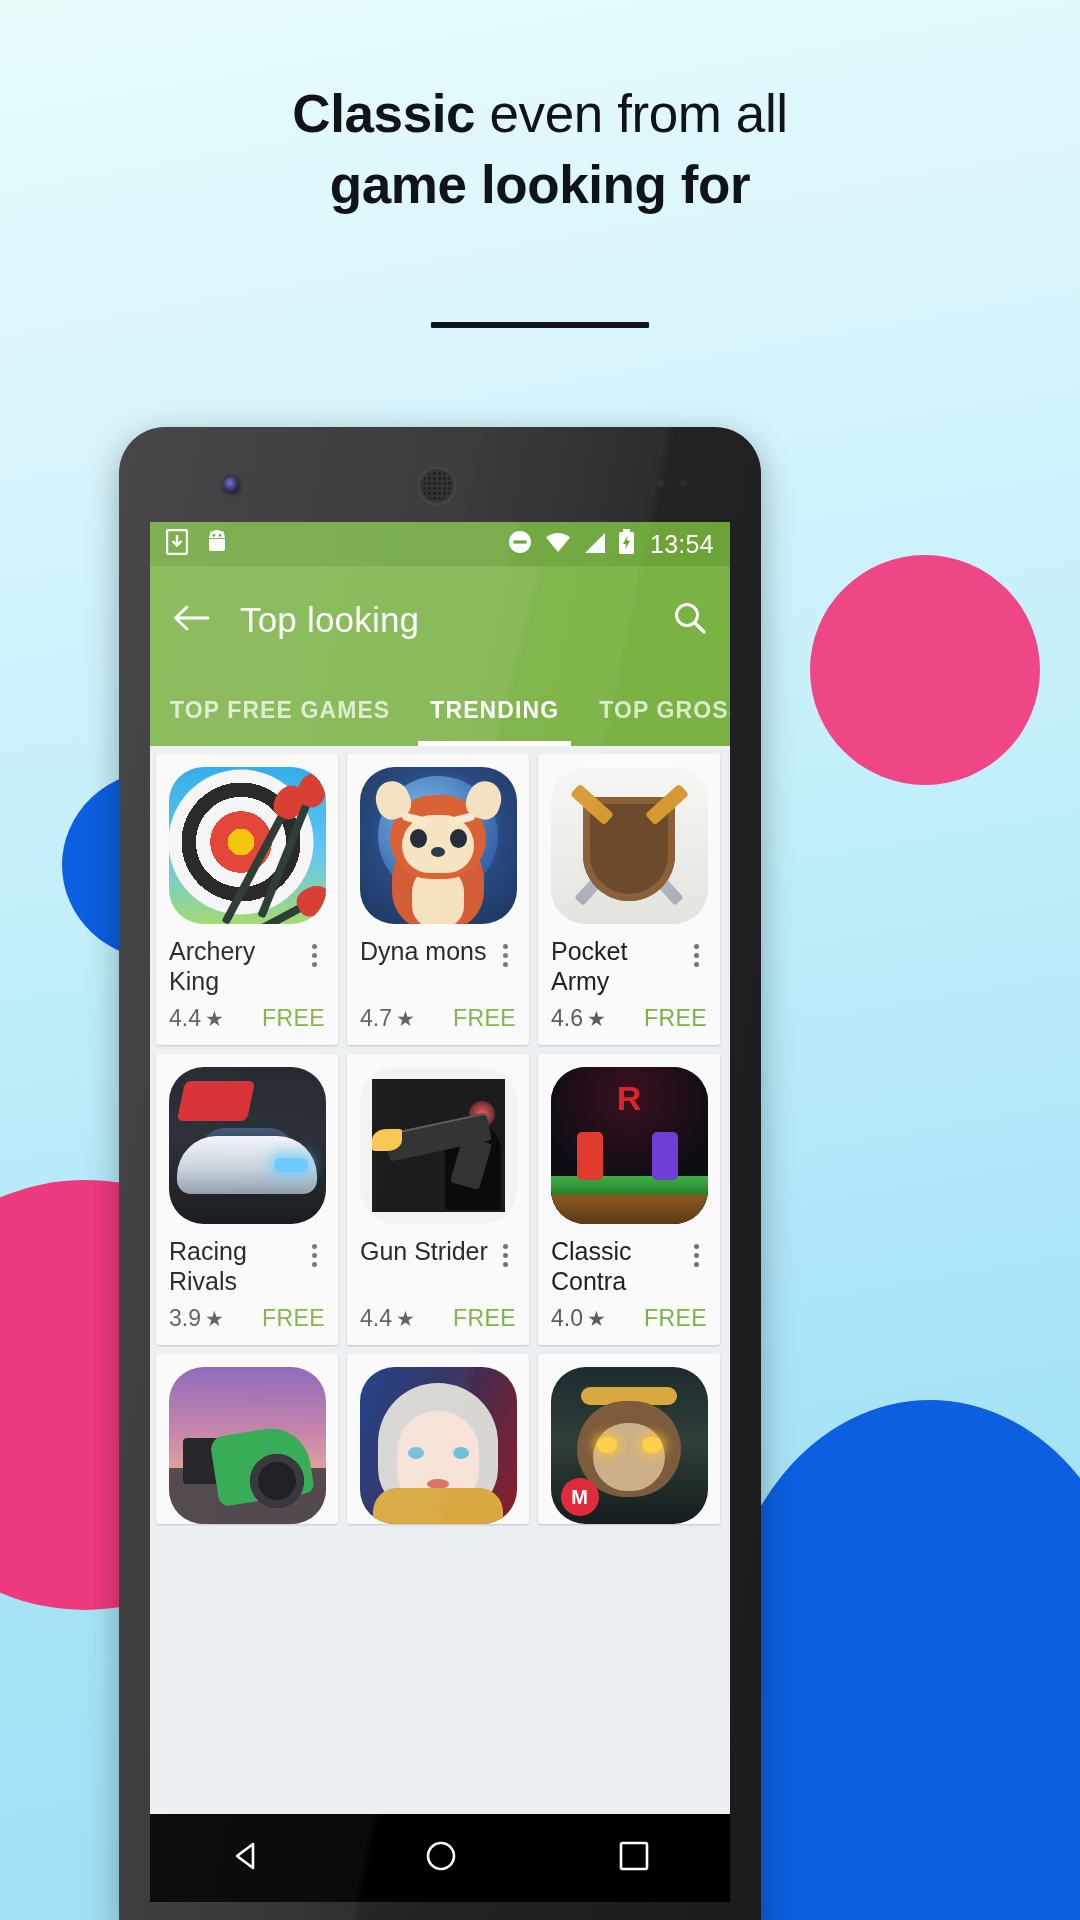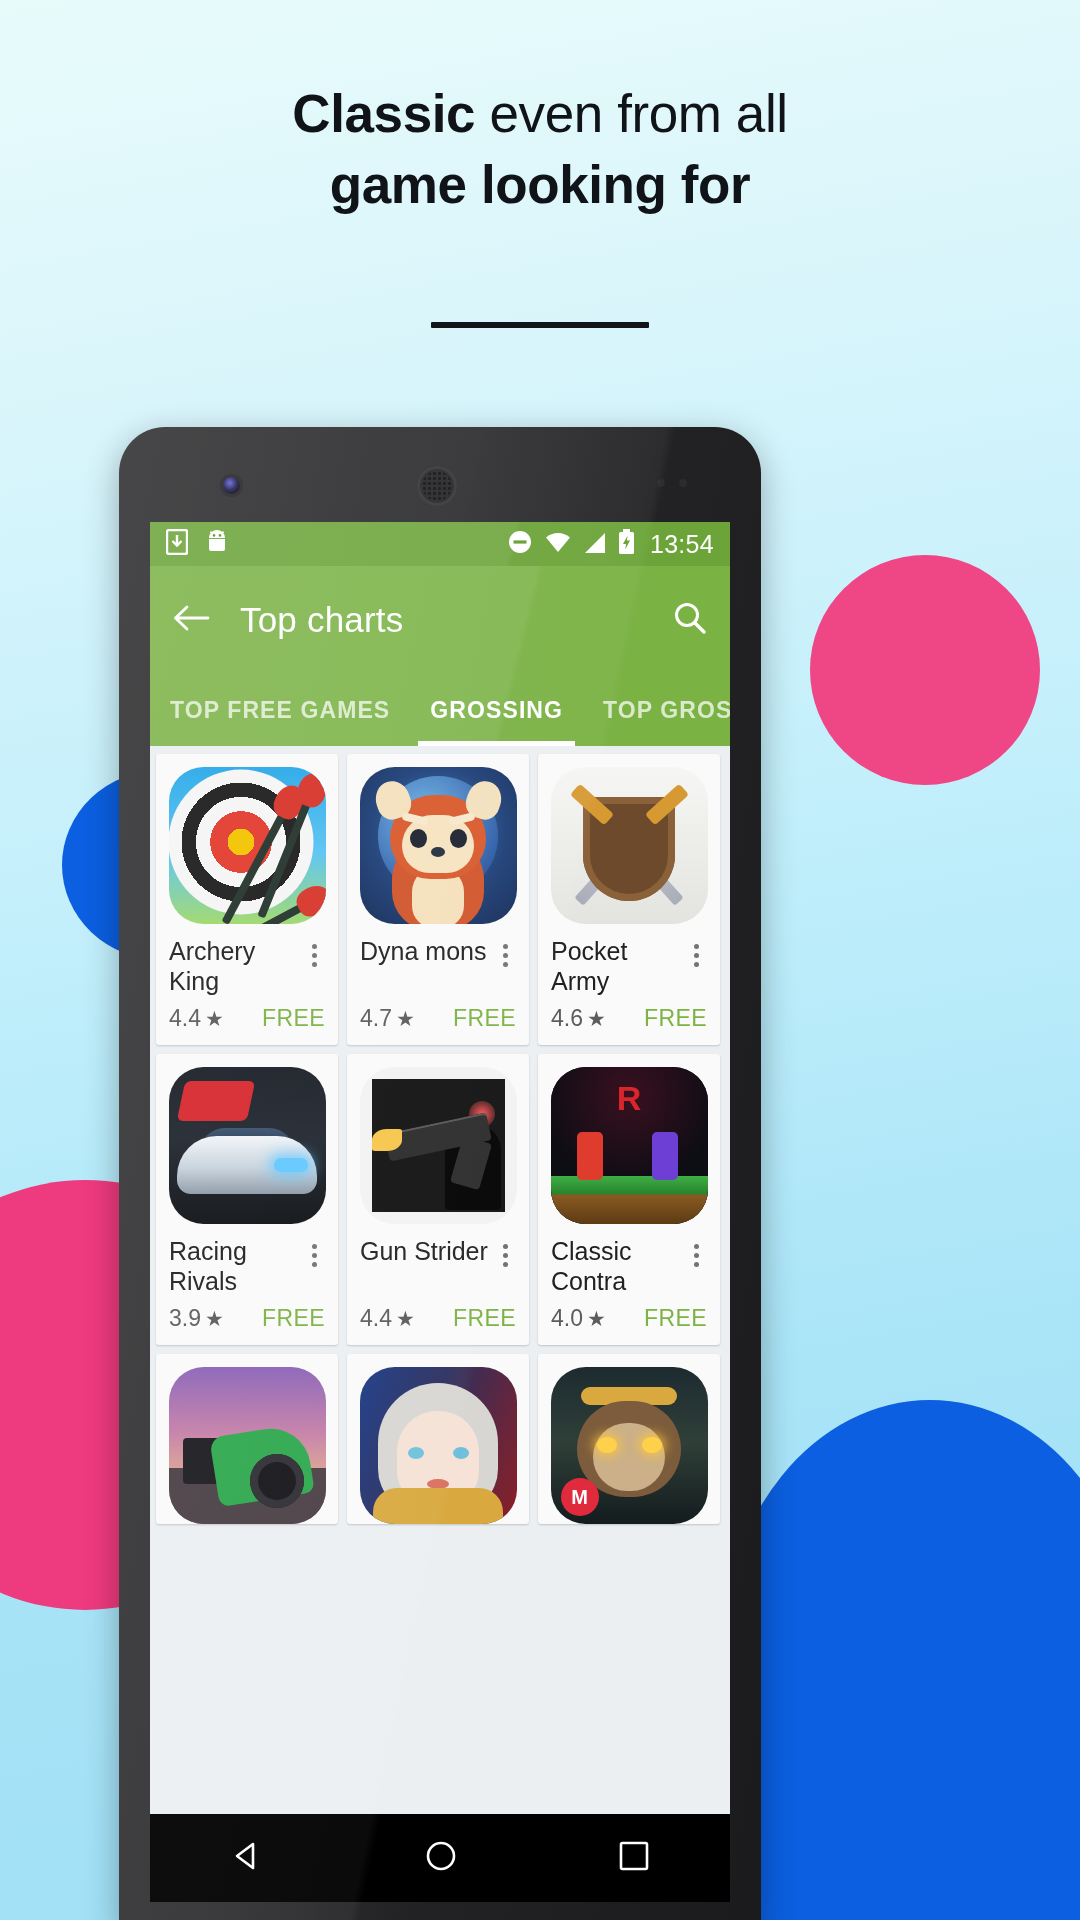--- a/index.html
+++ b/index.html
@@ -303,31 +303,31 @@
       </div>
     </div>
 
     <div class="appbar">
       <div class="appbar-top">
         <span>
           <svg width="38" height="30" viewBox="0 0 38 30">
               <path d="M15 4L3.5 15 15 26M3.5 15H36" fill="none" stroke="#fff" stroke-width="2.8" stroke-linecap="round" stroke-linejoin="round"></path>
             </svg>
         </span>
-        <span class="appbar-title">Top charts</span>
+        <span class="appbar-title">Top looking</span>
         <span class="appbar-search">
           <svg width="36" height="36" viewBox="0 0 36 36">
               <circle cx="15" cy="15" r="10.5" fill="none" stroke="#fff" stroke-width="3"></circle>
               <path d="M23 23l9 9" stroke="#fff" stroke-width="3.4" stroke-linecap="round"></path>
             </svg>
         </span>
       </div>
       <div class="tabs">
         <div class="tab">TOP FREE GAMES</div>
-        <div class="tab active">GROSSING</div>
+        <div class="tab active">TRENDING</div>
         <div class="tab">TOP GROSSING</div>
       </div>
     </div>
 
     <div class="grid">
 
       <div class="card">
         <div class="thumb art-archery">
           <div class="ring"></div>
             <div class="arw a1"></div>

